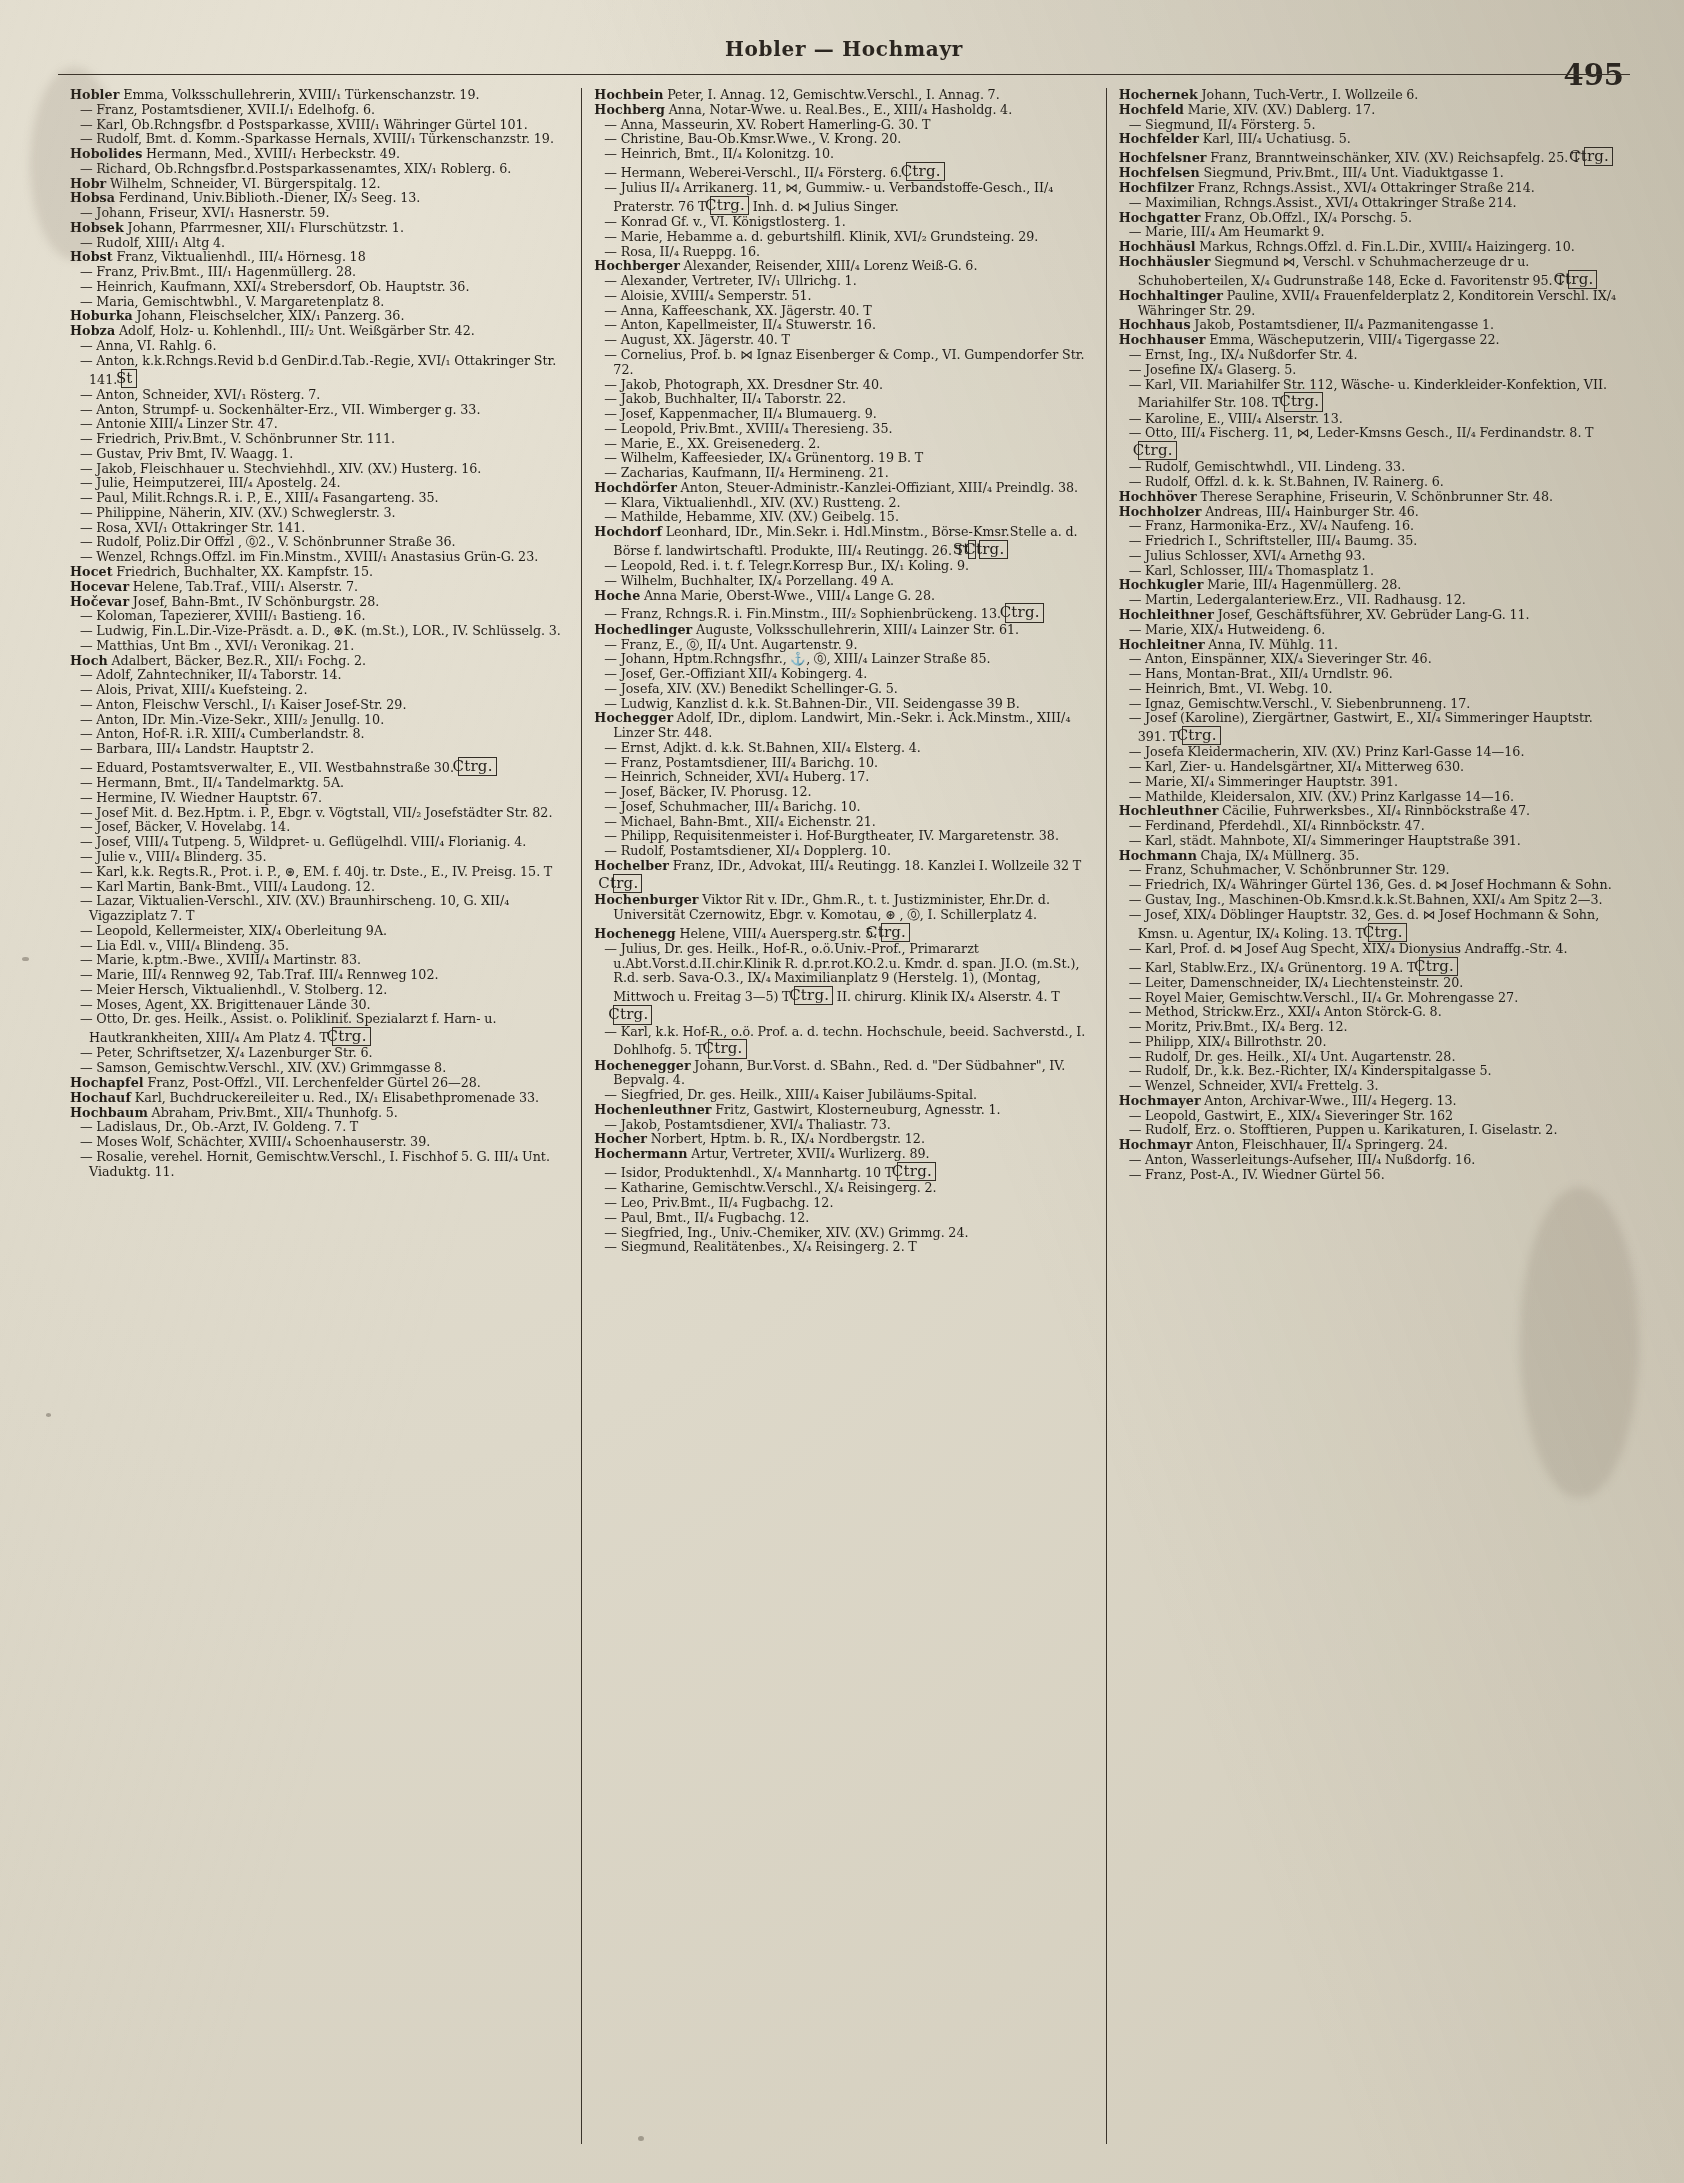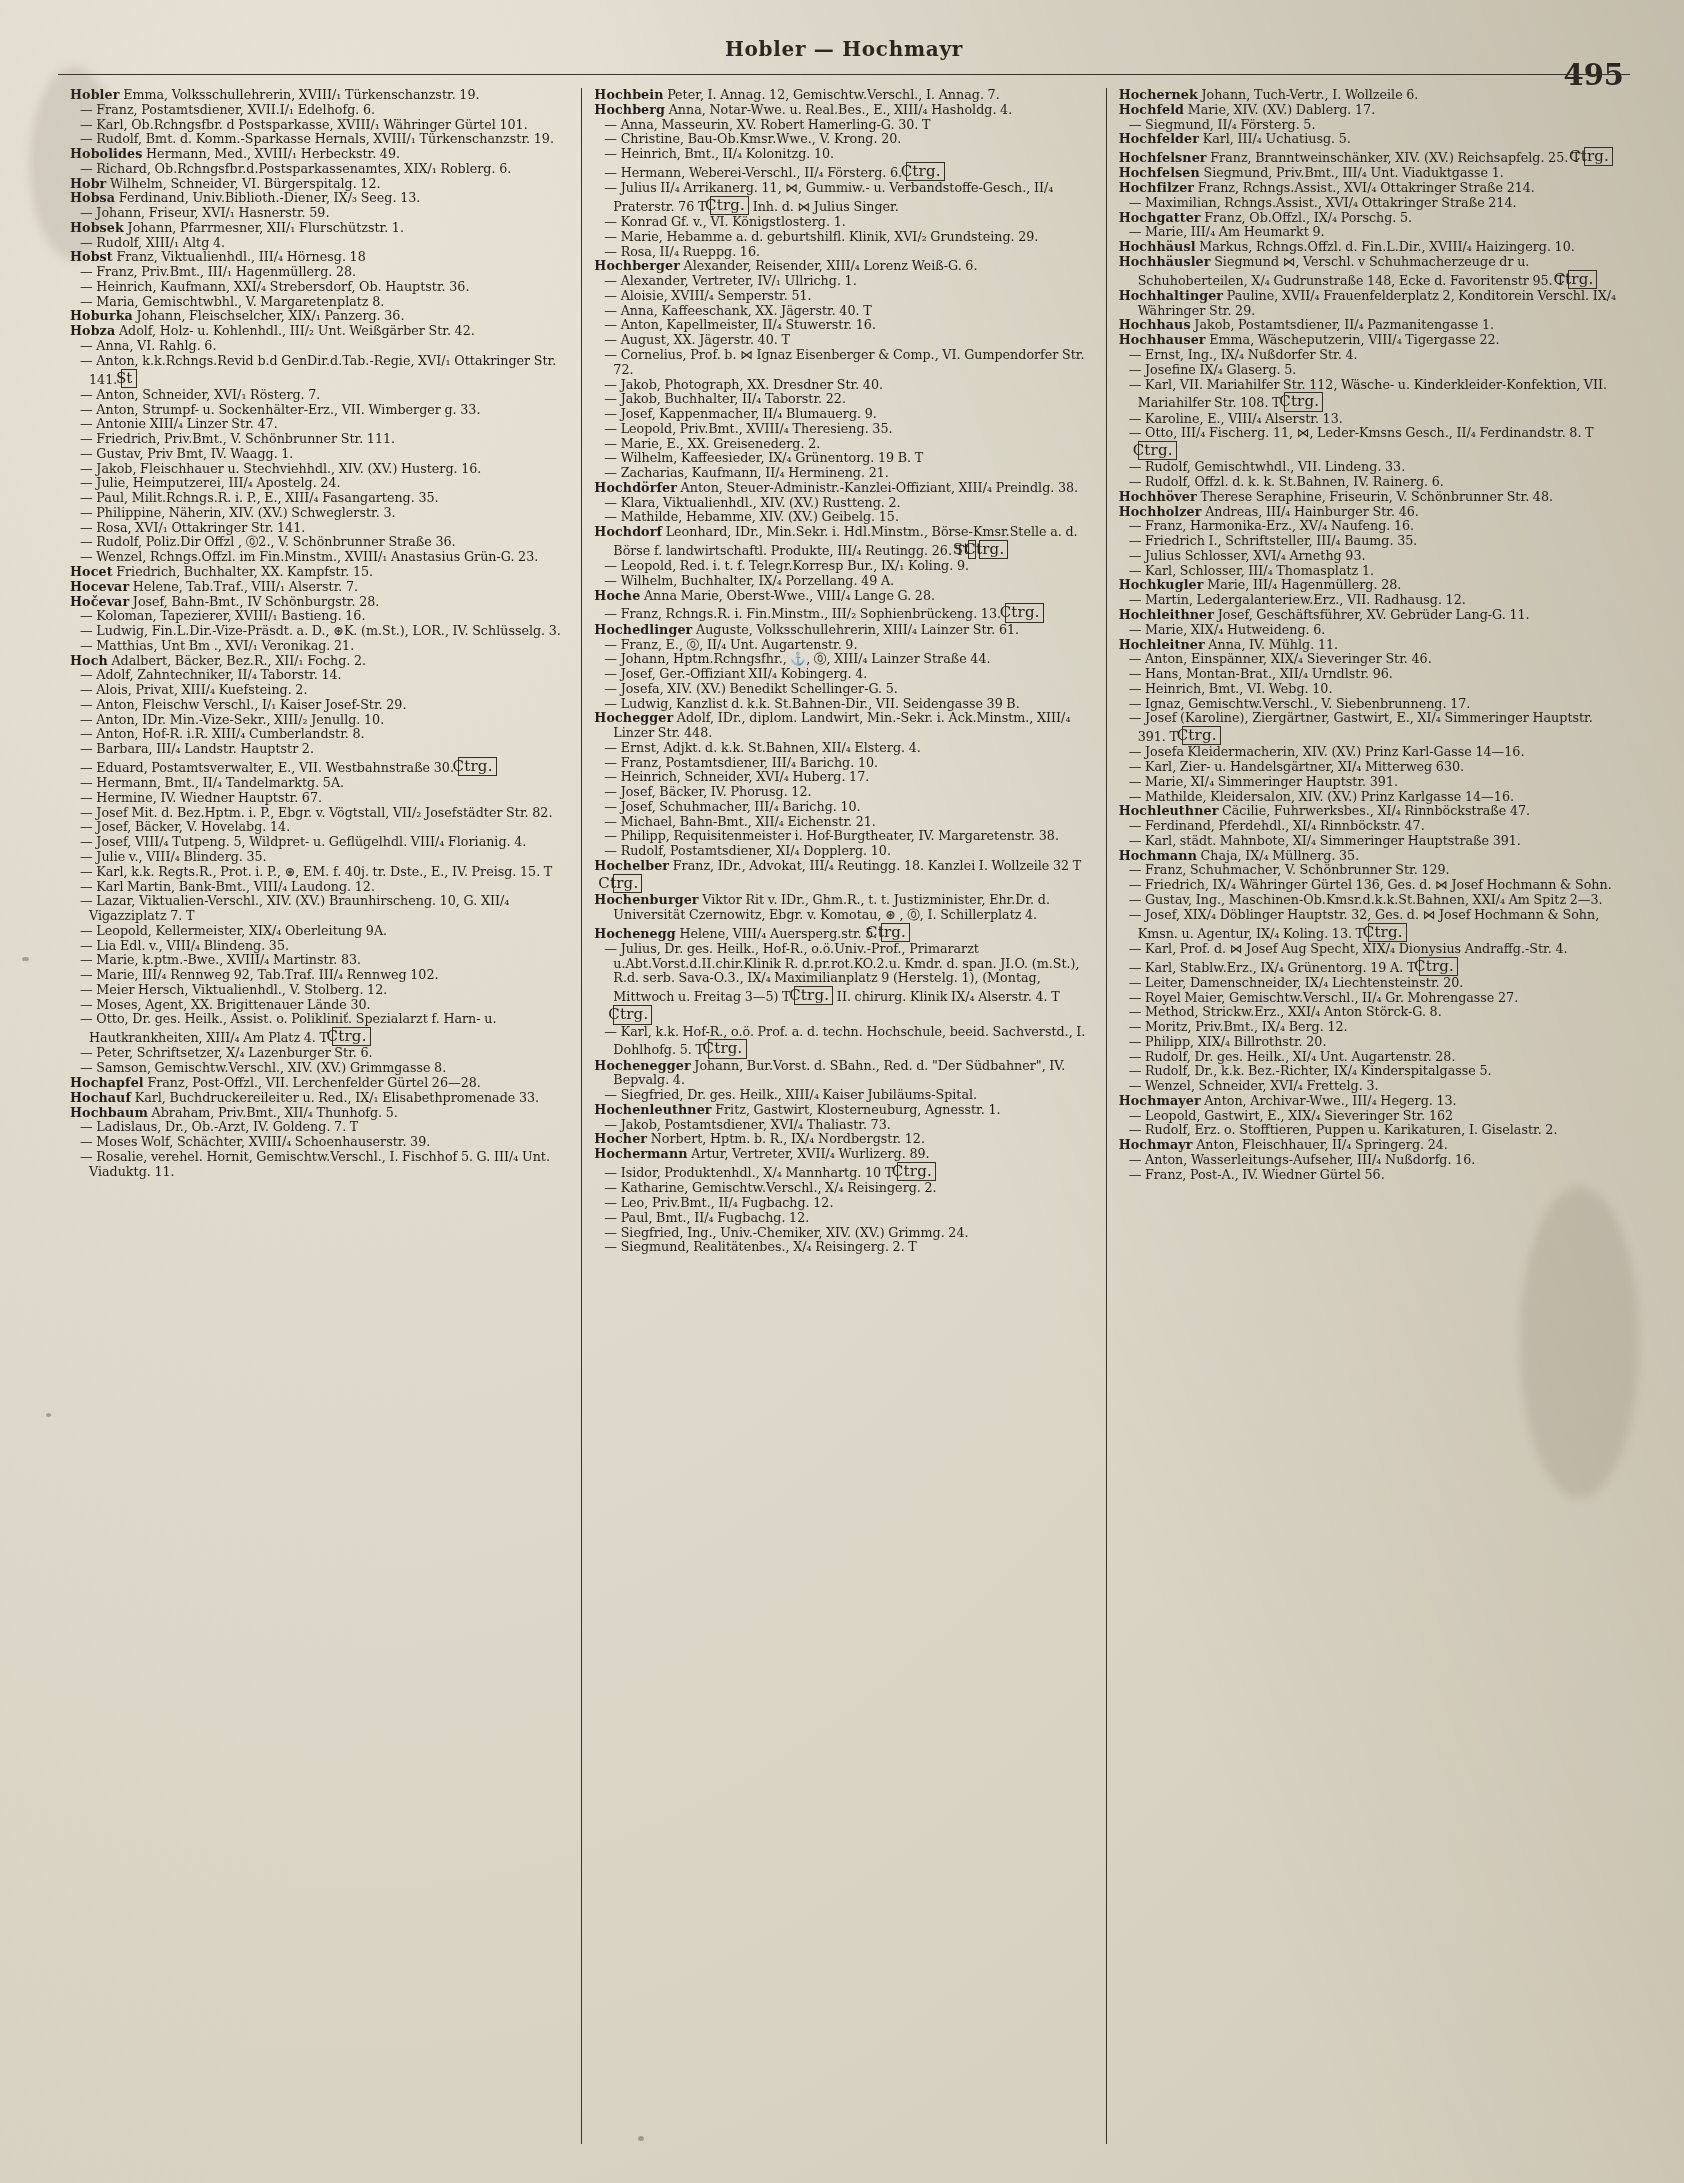--- a/index.html
+++ b/index.html
@@ -213,21 +213,21 @@
             <div class="e"><b>Hochdörfer</b> Anton, Steuer-Administr.-Kanzlei-Offiziant, XIII/₄ Preindlg. 38.</div>
             <div class="e sub">— Klara, Viktualienhdl., XIV. (XV.) Rustteng. 2.</div>
             <div class="e sub">— Mathilde, Hebamme, XIV. (XV.) Geibelg. 15.</div>
             <div class="e"><b>Hochdorf</b> Leonhard, IDr., Min.Sekr. i. Hdl.Minstm., Börse-Kmsr.Stelle a. d. Börse f. landwirtschaftl. Produkte, III/₄ Reutingg. 26. T <span class="box">St</span> <span class="box">Ctrg.</span></div>
             <div class="e sub">— Leopold, Red. i. t. f. Telegr.Korresp Bur., IX/₁ Koling. 9.</div>
             <div class="e sub">— Wilhelm, Buchhalter, IX/₄ Porzellang. 49 A.</div>
             <div class="e"><b>Hoche</b> Anna Marie, Oberst-Wwe., VIII/₄ Lange G. 28.</div>
             <div class="e sub">— Franz, Rchngs.R. i. Fin.Minstm., III/₂ Sophienbrückeng. 13. <span class="box">Ctrg.</span></div>
             <div class="e"><b>Hochedlinger</b> Auguste, Volksschullehrerin, XIII/₄ Lainzer Str. 61.</div>
             <div class="e sub">— Franz, E., ⓪, II/₄ Unt. Augartenstr. 9.</div>
-            <div class="e sub">— Johann, Hptm.Rchngsfhr., ⚓, ⓪, XIII/₄ Lainzer Straße 44.</div>
+            <div class="e sub">— Johann, Hptm.Rchngsfhr., ⚓, ⓪, XIII/₄ Lainzer Straße 85.</div>
             <div class="e sub">— Josef, Ger.-Offiziant XII/₄ Kobingerg. 4.</div>
             <div class="e sub">— Josefa, XIV. (XV.) Benedikt Schellinger-G. 5.</div>
             <div class="e sub">— Ludwig, Kanzlist d. k.k. St.Bahnen-Dir., VII. Seidengasse 39 B.</div>
             <div class="e"><b>Hochegger</b> Adolf, IDr., diplom. Landwirt, Min.-Sekr. i. Ack.Minstm., XIII/₄ Linzer Str. 448.</div>
             <div class="e sub">— Ernst, Adjkt. d. k.k. St.Bahnen, XII/₄ Elsterg. 4.</div>
             <div class="e sub">— Franz, Postamtsdiener, III/₄ Barichg. 10.</div>
             <div class="e sub">— Heinrich, Schneider, XVI/₄ Huberg. 17.</div>
             <div class="e sub">— Josef, Bäcker, IV. Phorusg. 12.</div>
             <div class="e sub">— Josef, Schuhmacher, III/₄ Barichg. 10.</div>
             <div class="e sub">— Michael, Bahn-Bmt., XII/₄ Eichenstr. 21.</div>

